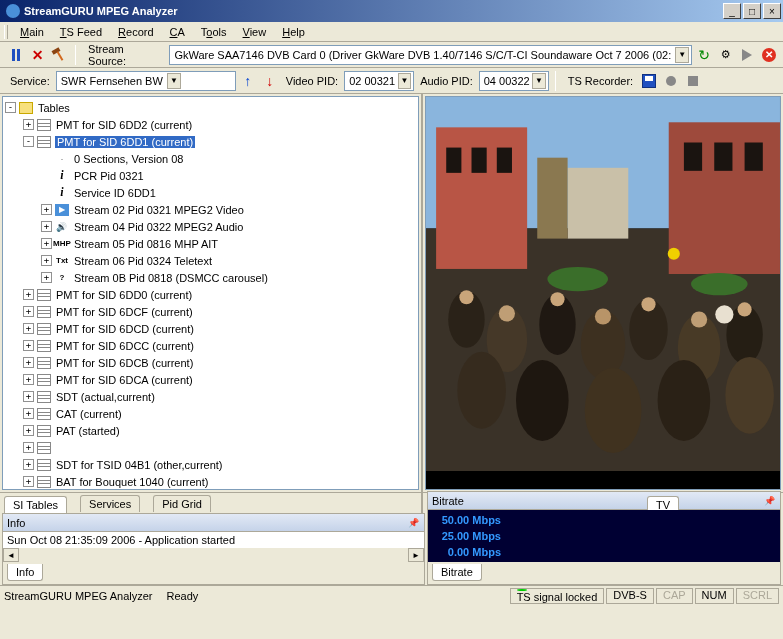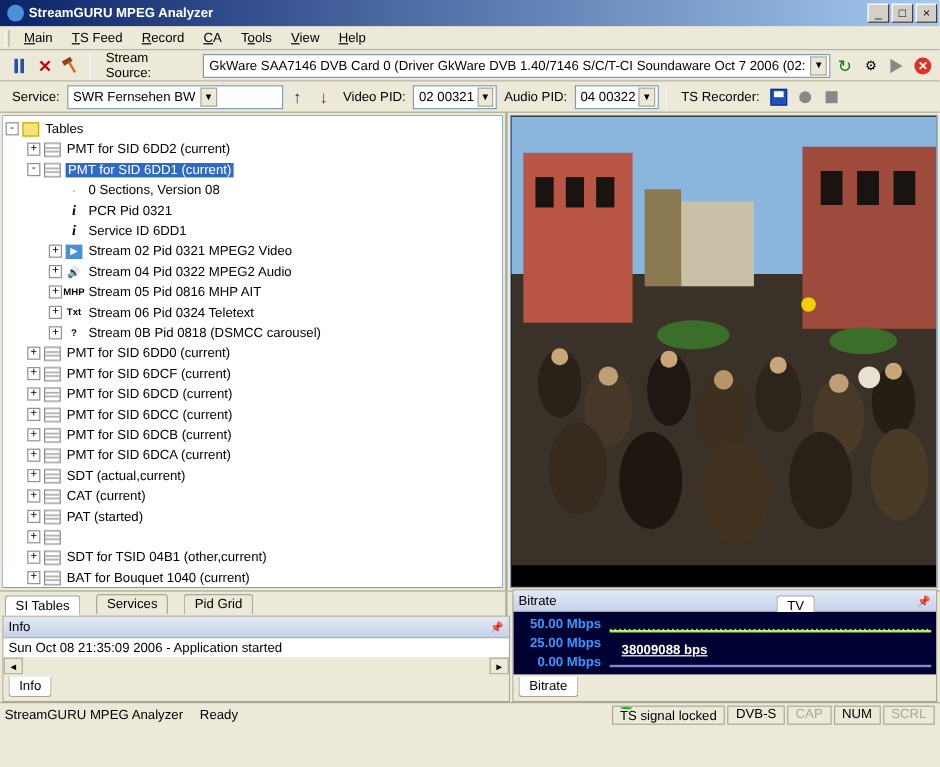--- a/index.html
+++ b/index.html
@@ -426,27 +426,20 @@
     <div class="panel-body bitrate-body">
       <div class="bitrate-row">
           <span class="bitrate-label">50.00 Mbps</span>
         </div>
       <div class="bitrate-row">
           <span class="bitrate-label">25.00 Mbps</span>
         </div>
       <div class="bitrate-row">
           <span class="bitrate-label">0.00 Mbps</span>
         </div>
-      <div class="bitrate-graph">
-        <div class="bitrate-line" style="top:10px;background:linear-gradient(90deg,#5f5 0,#5f5 2px,transparent 2px,transparent 4px);background-size:4px 1px;"></div>
-        <div class="bitrate-line" style="top:11px;background:#af6;"></div>
-        <div class="bitrate-line" style="top:12px;background:#ff6;"></div>
-        <div class="bitrate-line" style="top:40px;background:#8888d0;height:2px;"></div>
-        <span class="bitrate-value" style="left:10px; top:22px;">38009088 bps</span>
-      </div>
     </div>
     <div class="tabbar-bottom">
       <span class="tab active">Bitrate</span>
     </div>
   </div>
 </div>
 
 <div class="statusbar">
   <span>StreamGURU MPEG Analyzer</span>
   <span style="width:10px"></span>

